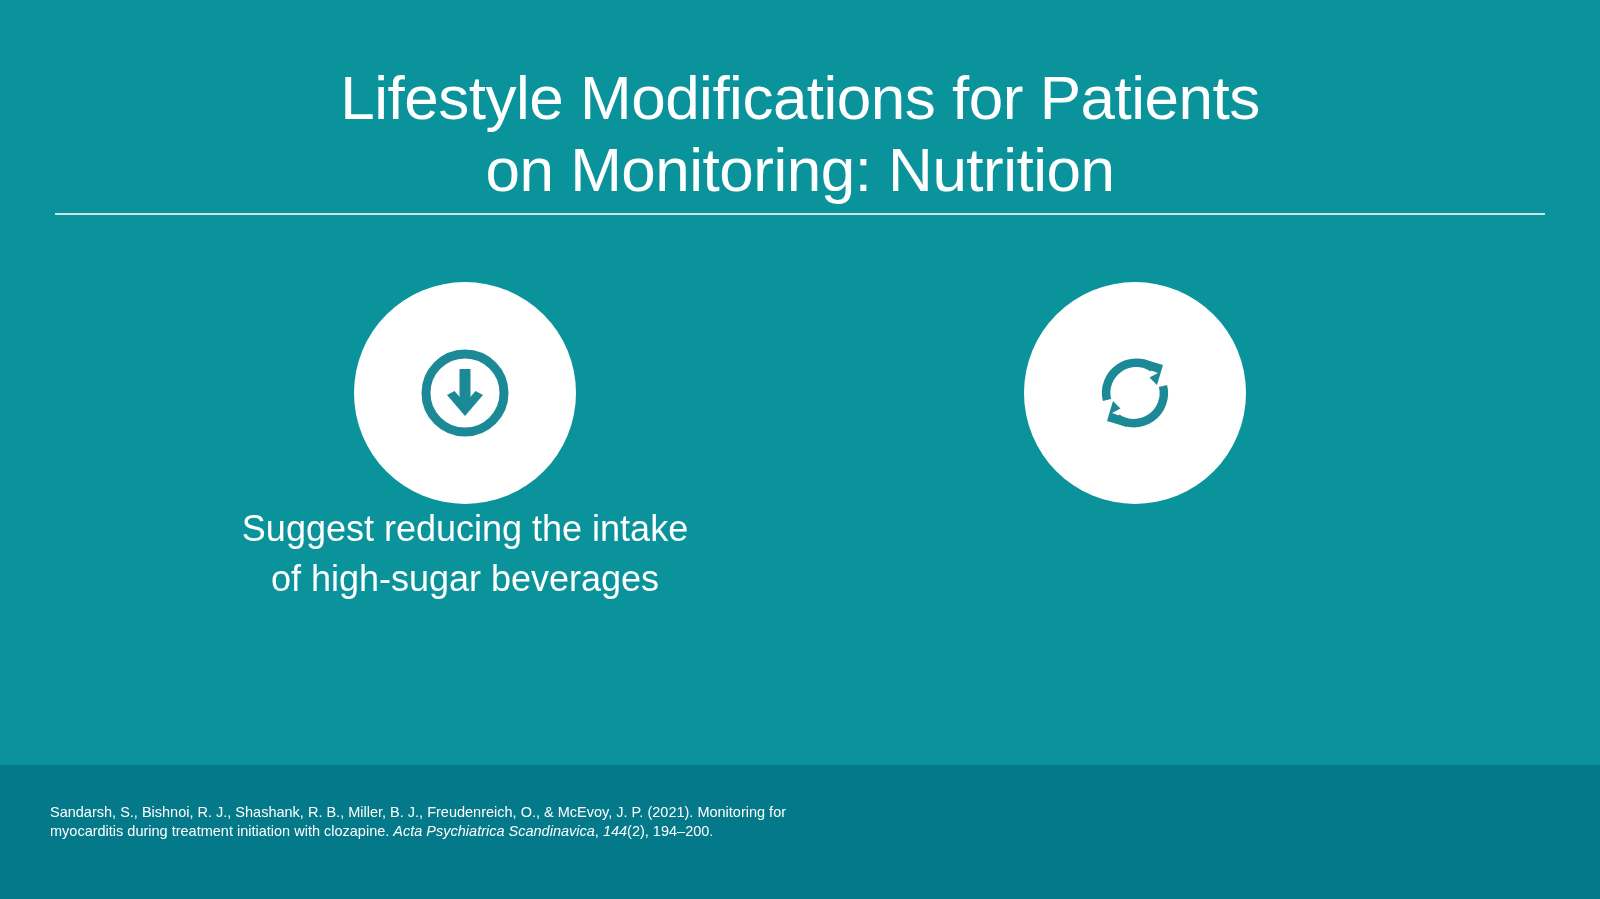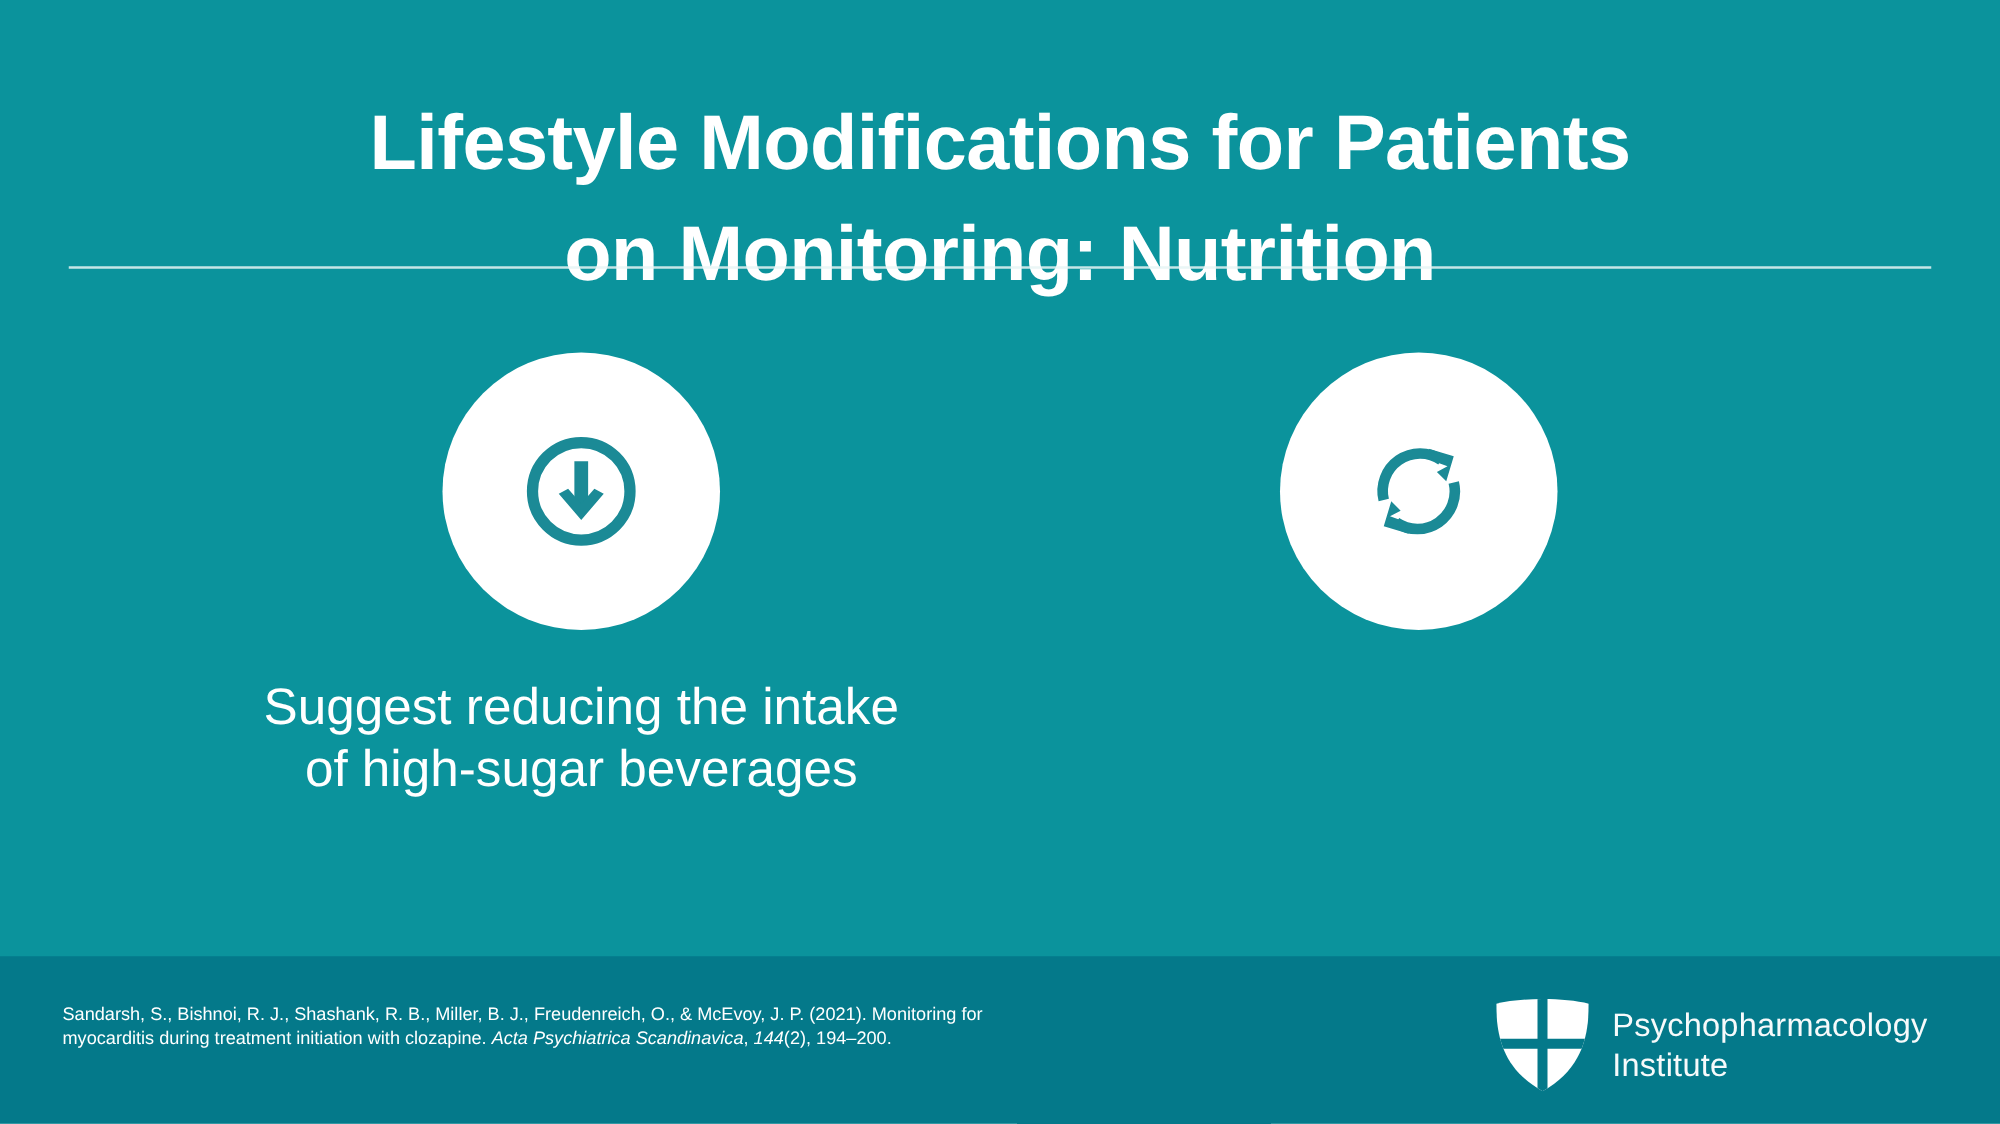--- a/index.html
+++ b/index.html
@@ -22,25 +22,24 @@
     position: absolute;
     top: 62px;
     left: 0;
     width: 1600px;
     text-align: center;
   }
   .title-line {
     display: block;
     color: #ffffff;
     font-size: 62px;
-    font-weight: bold;
+    font-weight: normal;
     letter-spacing: -0.5px;
     line-height: 72px;
     white-space: pre;
-    margin-top: 17px;
   }
   .title-divider {
     position: absolute;
     top: 213px;
     left: 55px;
     width: 1490px;
     height: 2px;
     background: #e6f4f5;
     opacity: .85;
   }
@@ -64,23 +63,22 @@
     width: 222px;
     height: 222px;
     border-radius: 50%;
     background: #ffffff;
     display: flex;
     align-items: center;
     justify-content: center;
   }
   .icon-circle svg { display: block; }
   .card-caption {
-    margin-top: 36px;
     color: #ffffff;
-    font-size: 41px;
+    font-size: 36px;
     font-weight: normal;
     line-height: 50px;
     text-align: center;
     white-space: pre-line;
   }
 
   
   .footer {
     position: absolute;
     left: 0;
@@ -157,33 +155,15 @@
           </svg>
         </span>
       </div>
     </div>
 
   </div>
 
   <div class="footer">
     <div class="citation"><span>Sandarsh, S., Bishnoi, R. J., Shashank, R. B., Miller, B. J., Freudenreich, O., &amp; McEvoy, J. P. (2021). Monitoring for myocarditis during treatment initiation with clozapine. </span><i>Acta Psychiatrica Scandinavica</i><span>, </span><i>144</i><span>(2), 194–200.</span></div>
 
-    <div class="logo">
-      <span>
-        <svg class="logo-mark" viewBox="0 0 80 76" aria-hidden="true">
-          <defs>
-            <clipPath id="shieldClip">
-              <path d="M3 5 C22 0 58 0 77 5 C77 34 70 58 40 75 C10 58 3 34 3 5 Z"></path>
-            </clipPath>
-          </defs>
-          <g clip-path="url(#shieldClip)">
-            <rect x="0" y="0" width="80" height="76" fill="#ffffff"></rect>
-            <rect x="36" y="-4" width="8" height="84" fill="#04798a"></rect>
-            <rect x="-4" y="33" width="88" height="8" fill="#04798a"></rect>
-          </g>
-        </svg>
-      </span>
-      <span class="logo-text">Psychopharmacology
-Institute</span>
-    </div>
   </div>
 
 </div>
 
 </body></html>

